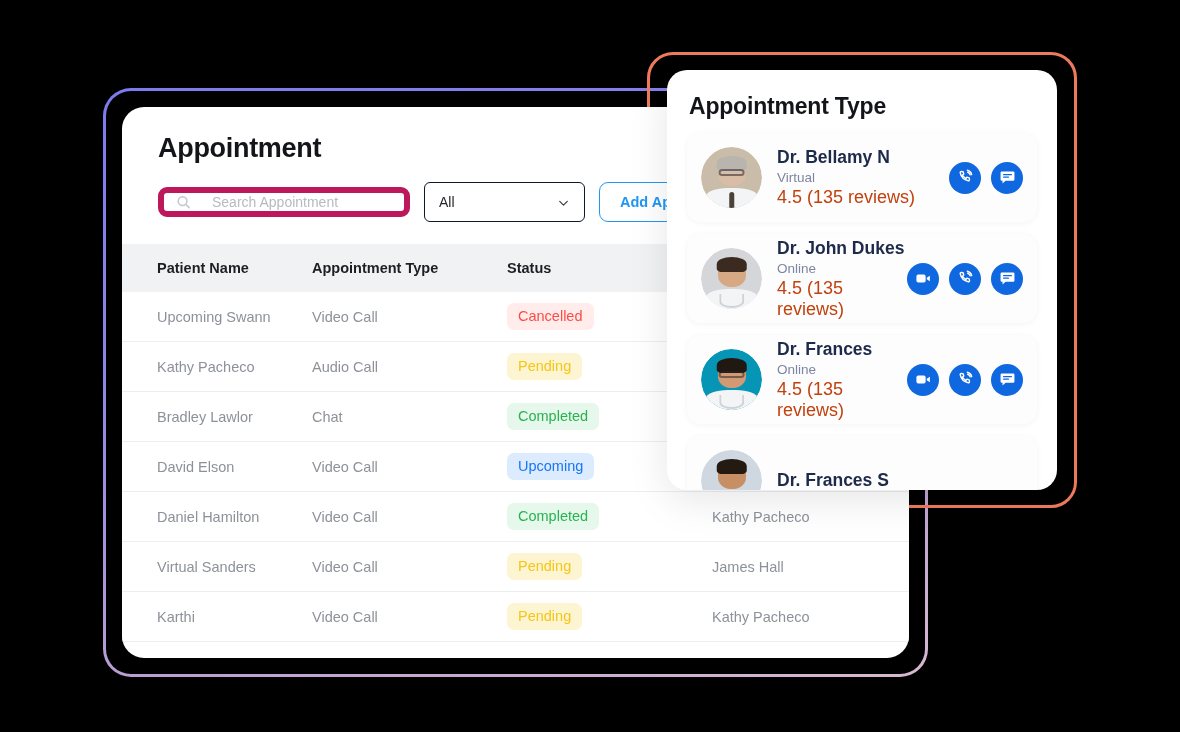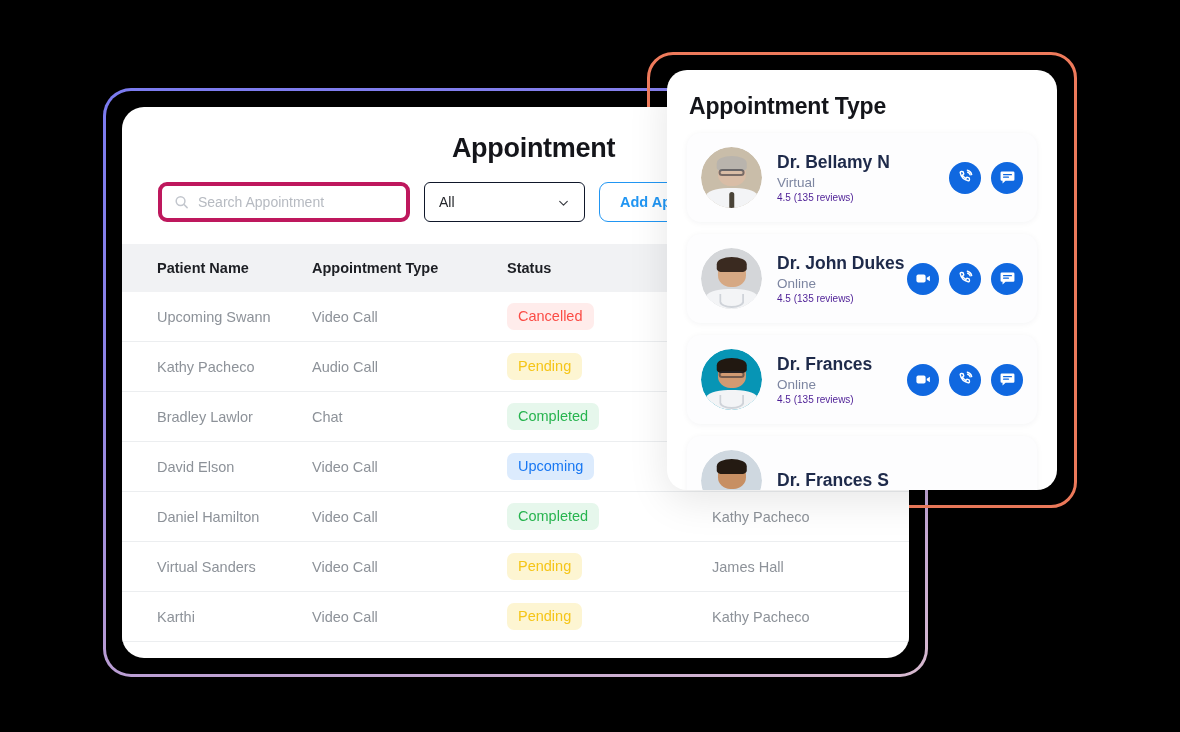--- a/index.html
+++ b/index.html
@@ -50,39 +50,38 @@
     border-radius: 22px;
     overflow: hidden;
   }
 
   .page-title {
     margin: 26px 0 0 36px;
     font-size: 27px;
     font-weight: bold;
     color: #14151a;
     letter-spacing: -0.3px;
-    text-align: center;
   }
 
   .toolbar {
     display: flex;
     align-items: center;
     gap: 14px;
     margin: 18px 0 0 36px;
   }
 
   .search-box {
     position: relative;
-    width: 252px; height: 40px;
-    border: 4px solid #be185d;
+    width: 252px; height: 30px;
+    border: 6px solid #be185d;
     border-radius: 9px;
     background: #fff;
     display: flex;
     align-items: center;
-    padding-left: 36px;
+    padding-left: 48px;
   }
   .search-icon {
     position: absolute;
     left: 12px; top: 50%;
     transform: translateY(-50%);
     width: 15px; height: 15px;
     color: #c2c6cd;
   }
   .search-input {
     border: none;
@@ -227,22 +226,22 @@
     font-weight: bold;
     color: #1e2a4a;
     white-space: nowrap;
   }
   .doc-status {
     font-size: 13.5px;
     color: #7d86a1;
     margin-top: 2px;
   }
   .doc-rating {
-    font-size: 10px;
-    color: #4c1d95;
+    font-size: 18px;
+    color: #c2410c;
     margin-top: 2px;
   }
   .doc-actions {
     display: flex;
     gap: 10px;
     flex: 0 0 auto;
   }
   .act {
     width: 32px; height: 32px;
     border-radius: 50%;

